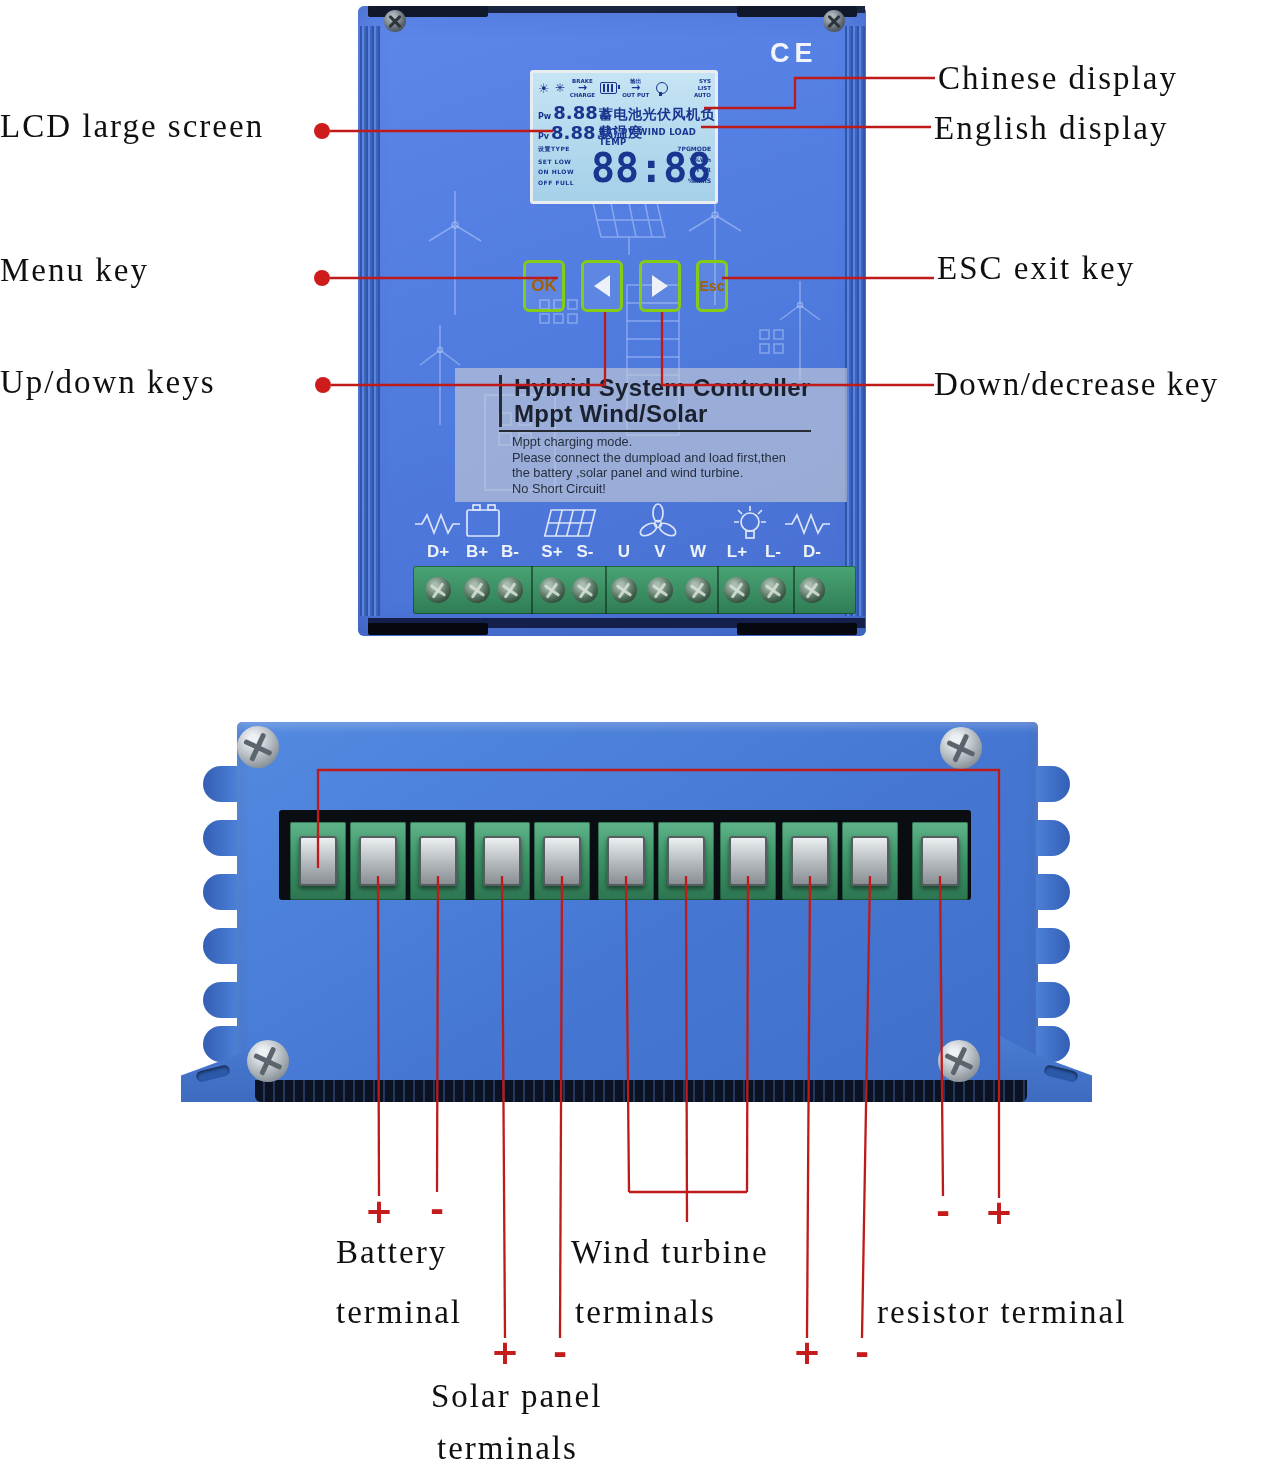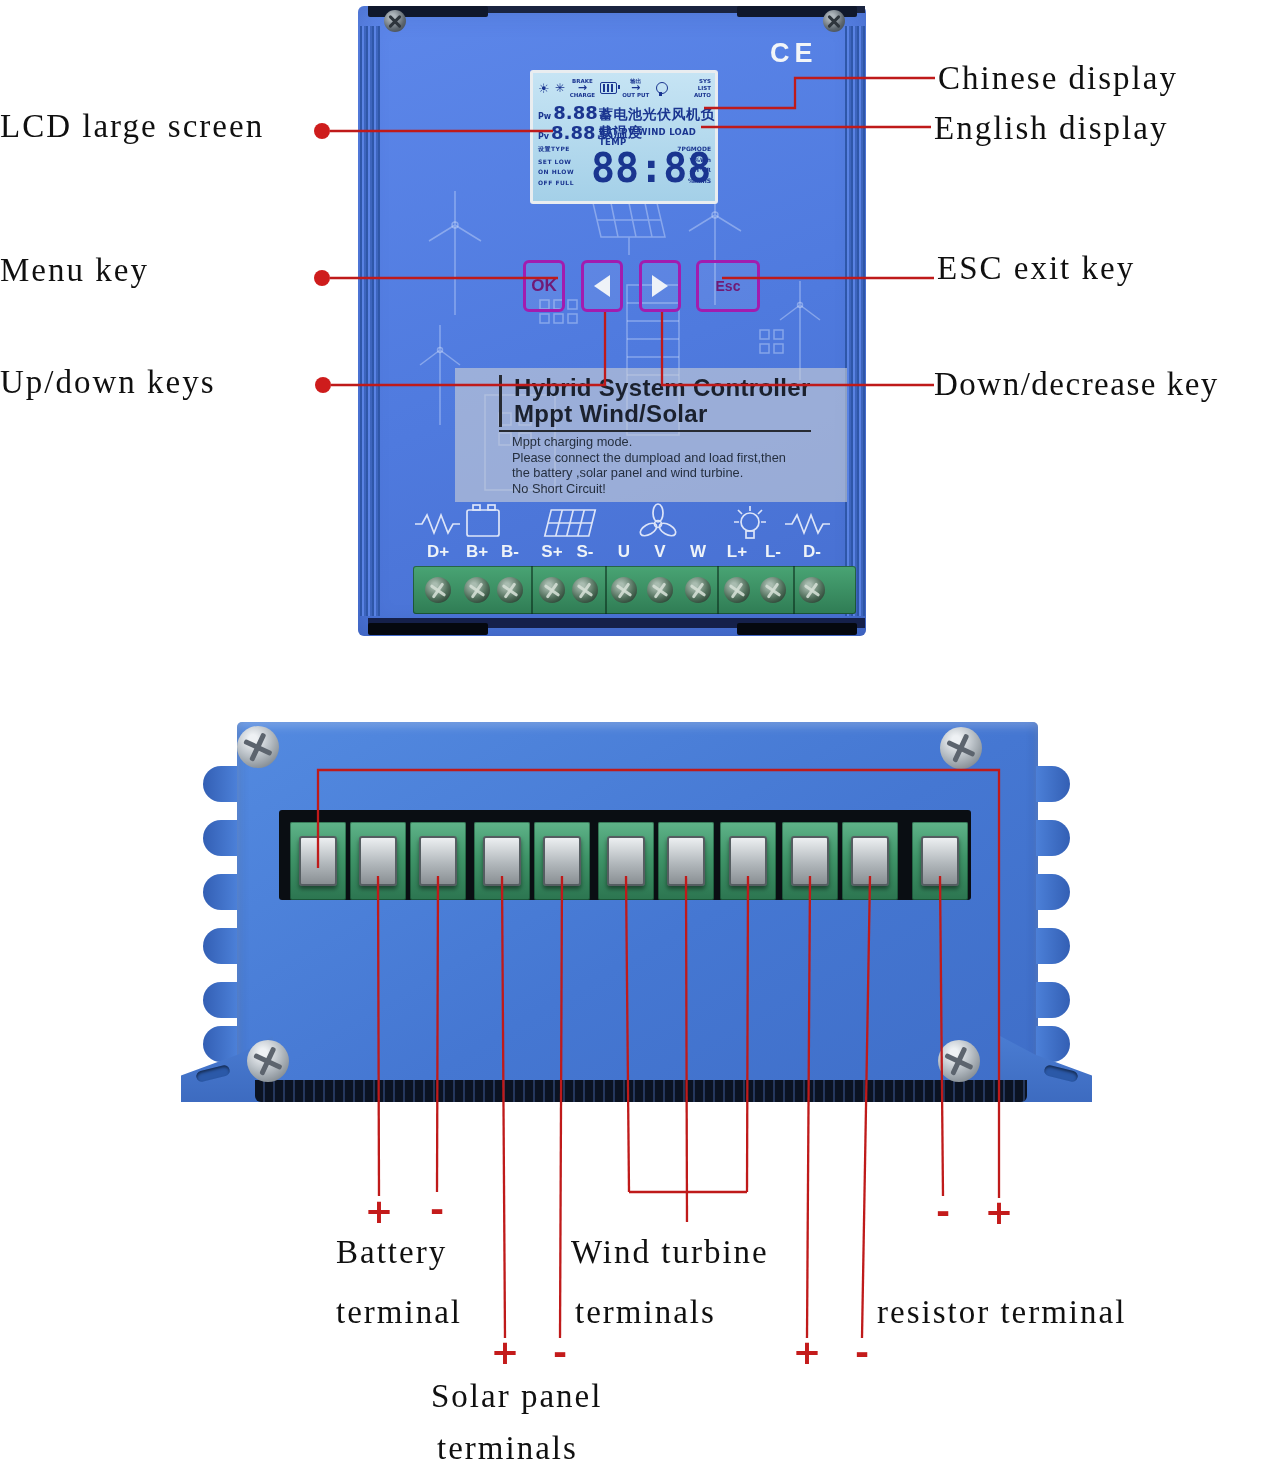--- a/index.html
+++ b/index.html
@@ -54,23 +54,23 @@
   .cnrow{position:absolute;left:66px;top:33px;font-size:14px;font-weight:bold;letter-spacing:.5px;}
   .enrow{position:absolute;left:66px;top:54px;font-size:8.5px;font-weight:bold;letter-spacing:.3px;}
   .lcol{position:absolute;left:5px;top:72px;display:flex;flex-direction:column;gap:3.5px;
         font-size:6px;font-weight:bold;letter-spacing:.5px;}
   .rcol{position:absolute;right:4px;top:72px;display:flex;flex-direction:column;gap:3.5px;
         font-size:6px;font-weight:bold;text-align:right;}
   .digits{position:absolute;left:58px;top:66px;width:106px;text-align:center;
     font-family:"DejaVu Sans Mono",monospace;font-weight:bold;font-size:40px;line-height:58px;}
 
   
-  .btn{position:absolute;top:260px;height:52px;border:3px solid #a21caf;border-radius:6px;
+  .btn{position:absolute;top:260px;height:52px;border:3px solid #84cc16;border-radius:6px;
     box-sizing:border-box;display:flex;align-items:center;justify-content:center;
-    color:#701a75;font-weight:bold;font-family:"Liberation Sans",sans-serif;
+    color:#a16207;font-weight:bold;font-family:"Liberation Sans",sans-serif;
     background:rgba(255,255,255,.07);z-index:5;}
   .tri-l{width:0;height:0;border-top:11px solid transparent;border-bottom:11px solid transparent;
     border-right:16px solid #eef2f8;}
   .tri-r{width:0;height:0;border-top:11px solid transparent;border-bottom:11px solid transparent;
     border-left:16px solid #eef2f8;}
 
   
   .plate{left:455px;top:368px;width:392px;height:134px;background:rgba(201,207,214,.62);
     font-family:"Liberation Sans","DejaVu Sans",sans-serif;z-index:4;}
   .plate-title{margin:7px 0 0 44px;padding-left:12px;border-left:3px solid #272b33;
@@ -237,21 +237,21 @@
     </div>
   </div>
 
   <div class="btn" style="left:523px;width:42px;font-size:17px;">OK</div>
   <div class="btn" style="left:581px;width:42px;">
     <span class="tri-l"></span>
   </div>
   <div class="btn" style="left:639px;width:42px;">
     <span class="tri-r"></span>
   </div>
-  <div class="btn" style="left:696px;width:64px;font-size:14px;">Esc</div>
+  <div class="btn" style="left:696px;width:32px;font-size:14px;">Esc</div>
 
   <div class="plate abs">
     <div class="plate-title">
       <div>Hybrid System Controller</div>
       <div>Mppt Wind/Solar</div>
     </div>
     <div class="plate-rule"></div>
     <div class="plate-body">
       <div>Mppt charging mode.</div>
       <div>Please connect the dumpload and load first,then</div>

